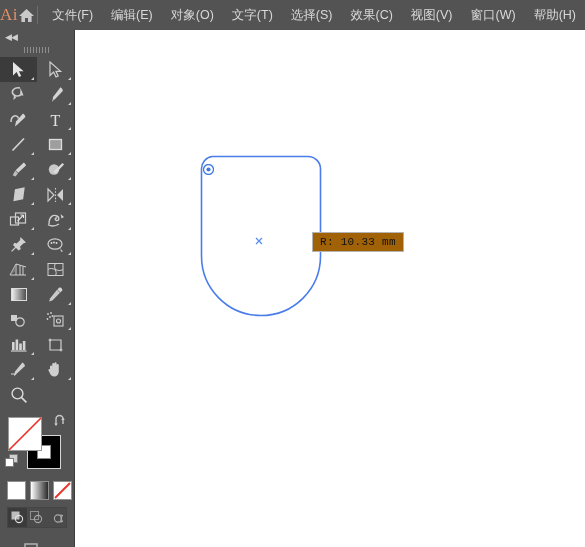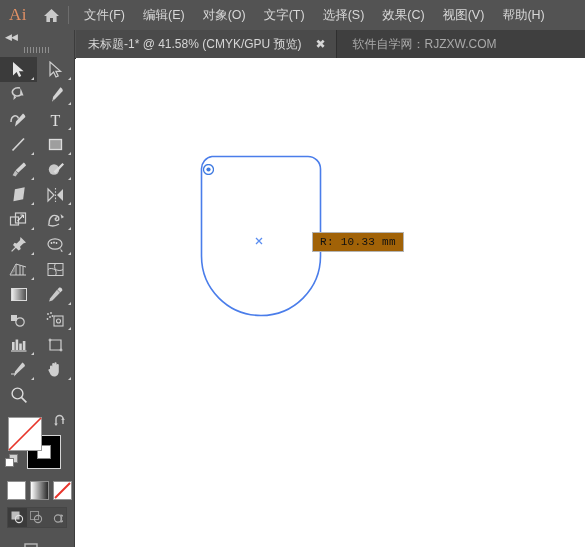--- a/index.html
+++ b/index.html
@@ -306,32 +306,25 @@
     </div>
     <div class="menu-sep"></div>
     <div class="menu-items">
       <div class="menu-item">文件(F)</div>
       <div class="menu-item">编辑(E)</div>
       <div class="menu-item">对象(O)</div>
       <div class="menu-item">文字(T)</div>
       <div class="menu-item">选择(S)</div>
       <div class="menu-item">效果(C)</div>
       <div class="menu-item">视图(V)</div>
+      <div class="menu-item">窗口(W)</div>
       <div class="menu-item">帮助(H)</div>
     </div>
   </div>
 
-  <div class="tabbar">
-    <div class="tabbar-lead"></div>
-    <div class="doc-tab">
-      <div class="doc-tab-title">未标题-1* @ 41.58% (CMYK/GPU 预览)</div>
-      <div class="tab-close">✖</div>
-    </div>
-    <div class="watermark">软件自学网：RJZXW.COM</div>
-  </div>
 
   <div class="canvas">
 
     <div class="shape-wrap">
       <svg width="126" height="166" viewBox="0 0 126 166">
         <path d="M 14 1.5 L 110 1.5 A 12.5 12.5 0 0 1 122.5 14 L 122.5 101 A 59.5 59.5 0 0 1 63 160.5 A 59.5 59.5 0 0 1 3.5 101 L 3.5 14 A 12.5 12.5 0 0 1 14 1.5 Z" fill="none" stroke="#4a7dea" stroke-width="1.6"></path>
       </svg>
 
       <div class="corner-widget">
         <svg width="11" height="11" viewBox="0 0 11 11">

